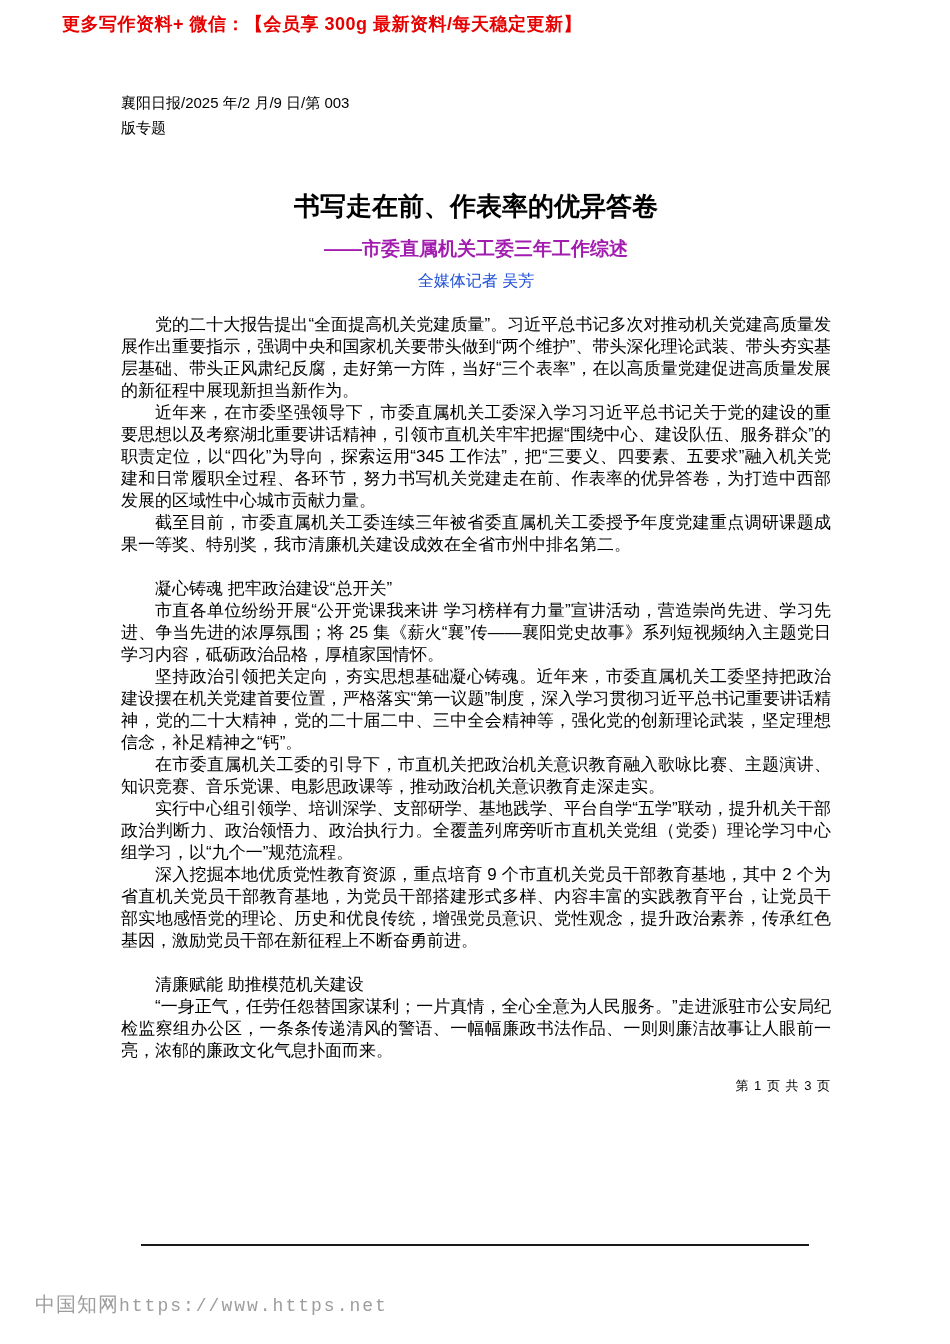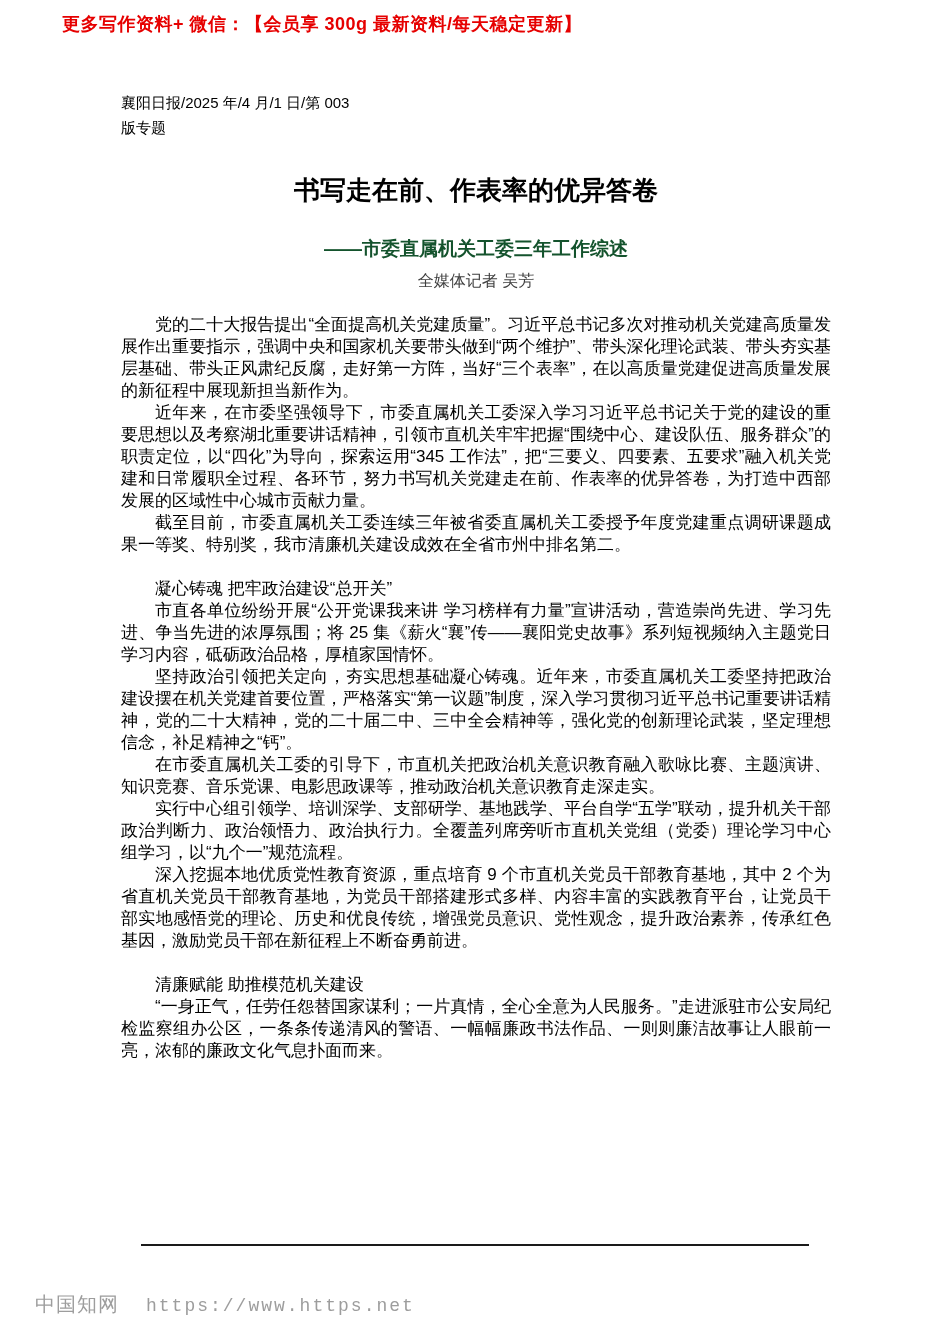--- a/index.html
+++ b/index.html
@@ -30,45 +30,45 @@
     left: 121px;
     top: 90px;
     width: 710px;
     font-size: 15px;
     line-height: 25px;
     color: #000000;
   }
   .doc-title {
     position: absolute;
     left: 121px;
-    top: 156px;
+    top: 172px;
     width: 710px;
     text-align: center;
     font-size: 26px;
     font-weight: bold;
     color: #000000;
   }
   .doc-subtitle {
     position: absolute;
     left: 121px;
     top: 220px;
     width: 710px;
     text-align: center;
     font-size: 19px;
     font-weight: bold;
-    color: #14532d;
+    color: #a21caf;
   }
   .doc-author {
     position: absolute;
     left: 121px;
     top: 271px;
     width: 710px;
     text-align: center;
     font-size: 16px;
-    color: #404040;
+    color: #1d4ed8;
   }
   .doc-body {
     position: absolute;
     left: 121px;
     top: 314px;
     width: 710px;
     font-size: 17px;
     line-height: 22px;
     color: #000000;
     text-align: justify;
@@ -96,42 +96,41 @@
     width: 668px;
     height: 2px;
     background: #1a1a1a;
   }
   .watermark {
     position: absolute;
     left: 35px;
     top: 1291px;
     display: flex;
     align-items: baseline;
-    gap: 27px;
     color: #9d9d9d;
   }
   .watermark .site-name {
     font-size: 20px;
     letter-spacing: 1px;
   }
   .watermark .site-url {
     font-family: "Liberation Mono", "DejaVu Sans Mono", monospace;
     font-size: 18px;
     letter-spacing: 2px;
   }
 </style>
 </head>
 <body>
 
 <div class="page">
 
   <div class="promo-banner" style="color: rgb(230, 0, 0);">更多写作资料+ 微信：【会员享 300g 最新资料/每天稳定更新】</div>
 
   <div class="doc-source">
-    <div>襄阳日报/2025 年/4 月/1 日/第 003</div>
+    <div>襄阳日报/2025 年/2 月/9 日/第 003</div>
     <div>版专题</div>
   </div>
 
   <h1 class="doc-title">书写走在前、作表率的优异答卷</h1>
 
   <h2 class="doc-subtitle">——市委直属机关工委三年工作综述</h2>
 
   <div class="doc-author">全媒体记者  吴芳</div>
 
   <div class="doc-body">
@@ -140,20 +139,21 @@
       <p class="body-paragraph">近年来，在市委坚强领导下，市委直属机关工委深入学习习近平总书记关于党的建设的重要思想以及考察湖北重要讲话精神，引领市直机关牢牢把握“围绕中心、建设队伍、服务群众”的职责定位，以“四化”为导向，探索运用“345 工作法”，把“三要义、四要素、五要求”融入机关党建和日常履职全过程、各环节，努力书写机关党建走在前、作表率的优异答卷，为打造中西部发展的区域性中心城市贡献力量。</p>
       <p class="body-paragraph">截至目前，市委直属机关工委连续三年被省委直属机关工委授予年度党建重点调研课题成果一等奖、特别奖，我市清廉机关建设成效在全省市州中排名第二。</p>
       <p class="section-heading">凝心铸魂 把牢政治建设“总开关”</p>
       <p class="body-paragraph">市直各单位纷纷开展“公开党课我来讲 学习榜样有力量”宣讲活动，营造崇尚先进、学习先进、争当先进的浓厚氛围；将 25 集《薪火“襄”传——襄阳党史故事》系列短视频纳入主题党日学习内容，砥砺政治品格，厚植家国情怀。</p>
       <p class="body-paragraph">坚持政治引领把关定向，夯实思想基础凝心铸魂。近年来，市委直属机关工委坚持把政治建设摆在机关党建首要位置，严格落实“第一议题”制度，深入学习贯彻习近平总书记重要讲话精神，党的二十大精神，党的二十届二中、三中全会精神等，强化党的创新理论武装，坚定理想信念，补足精神之“钙”。</p>
       <p class="body-paragraph">在市委直属机关工委的引导下，市直机关把政治机关意识教育融入歌咏比赛、主题演讲、知识竞赛、音乐党课、电影思政课等，推动政治机关意识教育走深走实。</p>
       <p class="body-paragraph">实行中心组引领学、培训深学、支部研学、基地践学、平台自学“五学”联动，提升机关干部政治判断力、政治领悟力、政治执行力。全覆盖列席旁听市直机关党组（党委）理论学习中心组学习，以“九个一”规范流程。</p>
       <p class="body-paragraph">深入挖掘本地优质党性教育资源，重点培育 9 个市直机关党员干部教育基地，其中 2 个为省直机关党员干部教育基地，为党员干部搭建形式多样、内容丰富的实践教育平台，让党员干部实地感悟党的理论、历史和优良传统，增强党员意识、党性观念，提升政治素养，传承红色基因，激励党员干部在新征程上不断奋勇前进。</p>
       <p class="section-heading">清廉赋能 助推模范机关建设</p>
       <p class="body-paragraph">“一身正气，任劳任怨替国家谋利；一片真情，全心全意为人民服务。”走进派驻市公安局纪检监察组办公区，一条条传递清风的警语、一幅幅廉政书法作品、一则则廉洁故事让人眼前一亮，浓郁的廉政文化气息扑面而来。</p>
+      <div class="page-indicator">第 1 页 共 3 页</div>
   </div>
 
   <div class="footer-divider"></div>
 
   <div class="watermark">
     <span class="site-name">中国知网</span>
     <span class="site-url">https://www.https.net</span>
   </div>
 
 </div>

